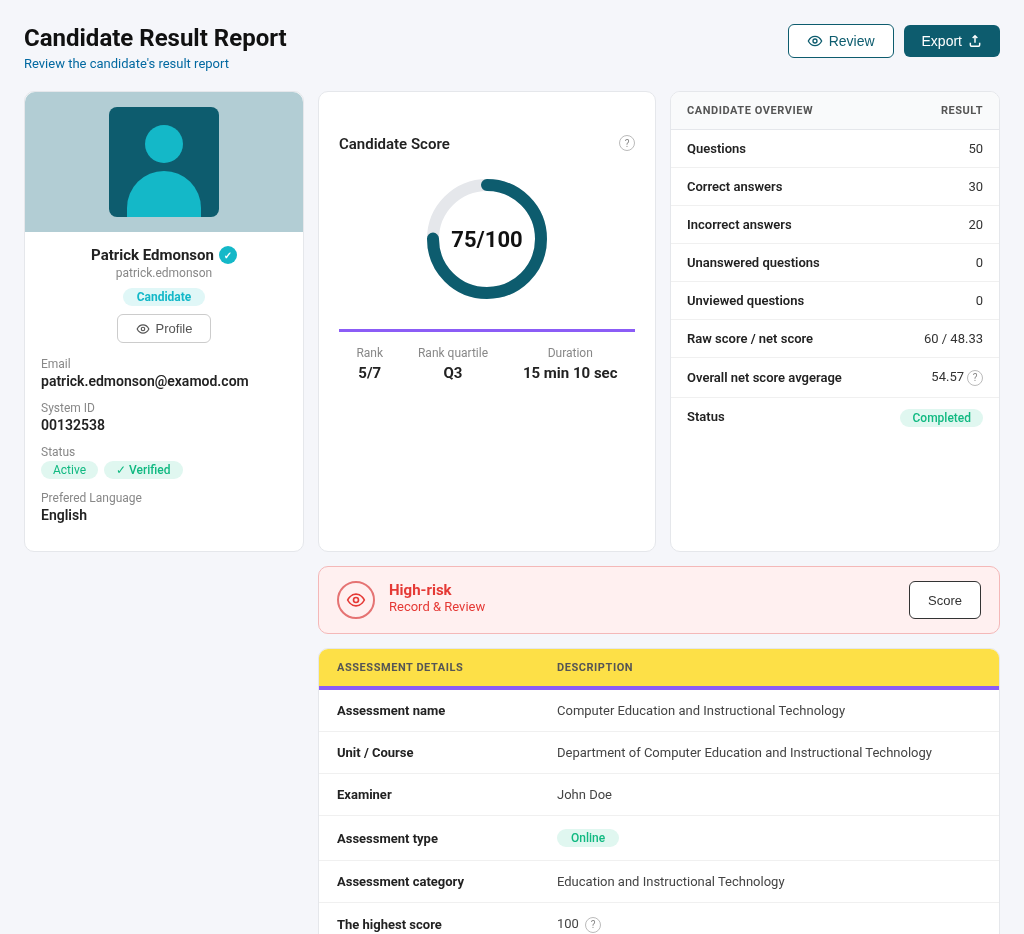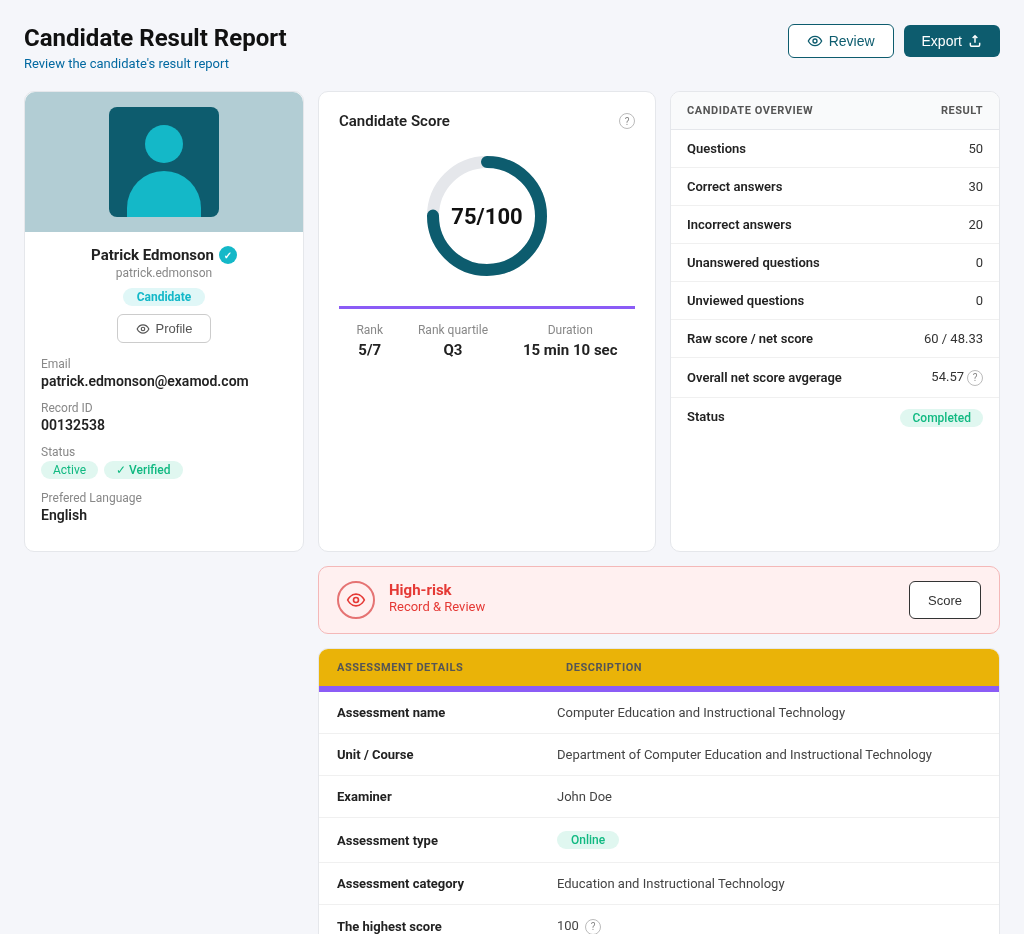--- a/index.html
+++ b/index.html
@@ -170,22 +170,23 @@
     
     .score-card {
       background: #fff;
       border-radius: 10px;
       border: 1px solid #e5e7eb;
       padding: 20px;
     }
     .score-header {
       display: flex;
       justify-content: space-between;
-      align-items: center;
+      align-items: flex-start;
       margin-bottom: 16px;
+      margin-top: 23px;
     }
     .score-title {
       font-size: 15px;
       font-weight: 600;
     }
     .score-chart-area {
       display: flex;
       justify-content: center;
       align-items: flex-end;
       margin-bottom: 20px;
@@ -333,23 +334,22 @@
     .assessment-card {
       background: #fff;
       border-radius: 10px;
       border: 1px solid #e5e7eb;
       overflow: hidden;
     }
     .assessment-header {
       display: grid;
       grid-template-columns: 220px 1fr;
       padding: 12px 18px;
-      background: #eab308;
-      border-bottom: 6px solid #8b5cf6;
-      gap: 9px;
+      background: #fde047;
+      border-bottom: 4px solid #8b5cf6;
     }
     .assessment-col {
       font-size: 11px;
       font-weight: 700;
       color: #555;
       text-transform: uppercase;
       letter-spacing: 0.05em;
     }
     .assessment-row {
       display: grid;
@@ -430,21 +430,21 @@
         <svg width="14" height="14" viewBox="0 0 24 24" fill="none" stroke="#555" stroke-width="2">
             <circle cx="12" cy="12" r="3"></circle>
             <path d="M2 12s3.5-7 10-7 10 7 10 7-3.5 7-10 7-10-7-10-7z"></path>
           </svg>
         <span>Profile</span>
       </button>
     </div>
     <div class="info-section">
       <div class="info-label">Email</div>
       <div class="info-value">patrick.edmonson@examod.com</div>
-      <div class="info-label">Record ID</div>
+      <div class="info-label">System ID</div>
       <div class="info-value">00132538</div>
       <div class="info-label">Status</div>
       <div class="status-badges">
         <span class="badge-active">Active</span>
         <span class="badge-verified">
           <span>✓ Verified</span>
         </span>
       </div>
       <div class="info-label">Prefered Language</div>
       <div class="info-value">English</div>

